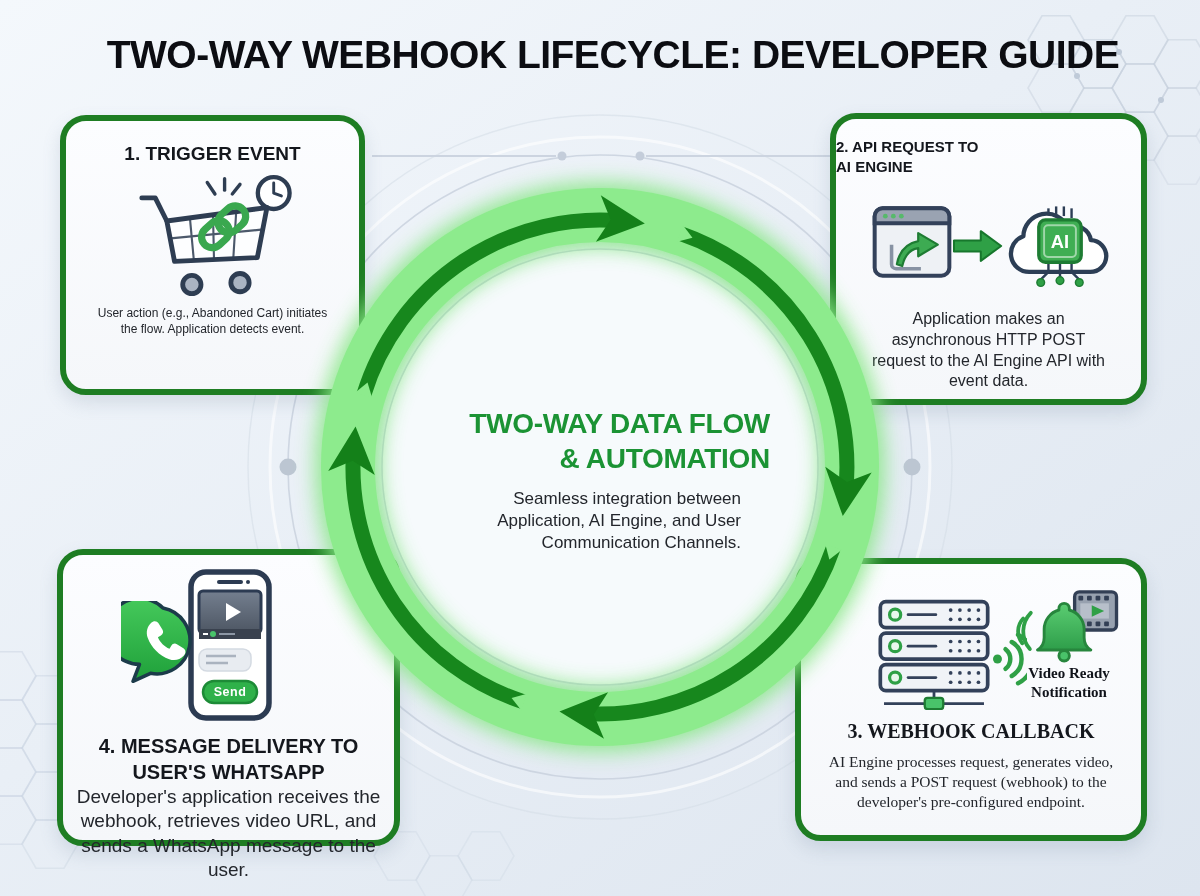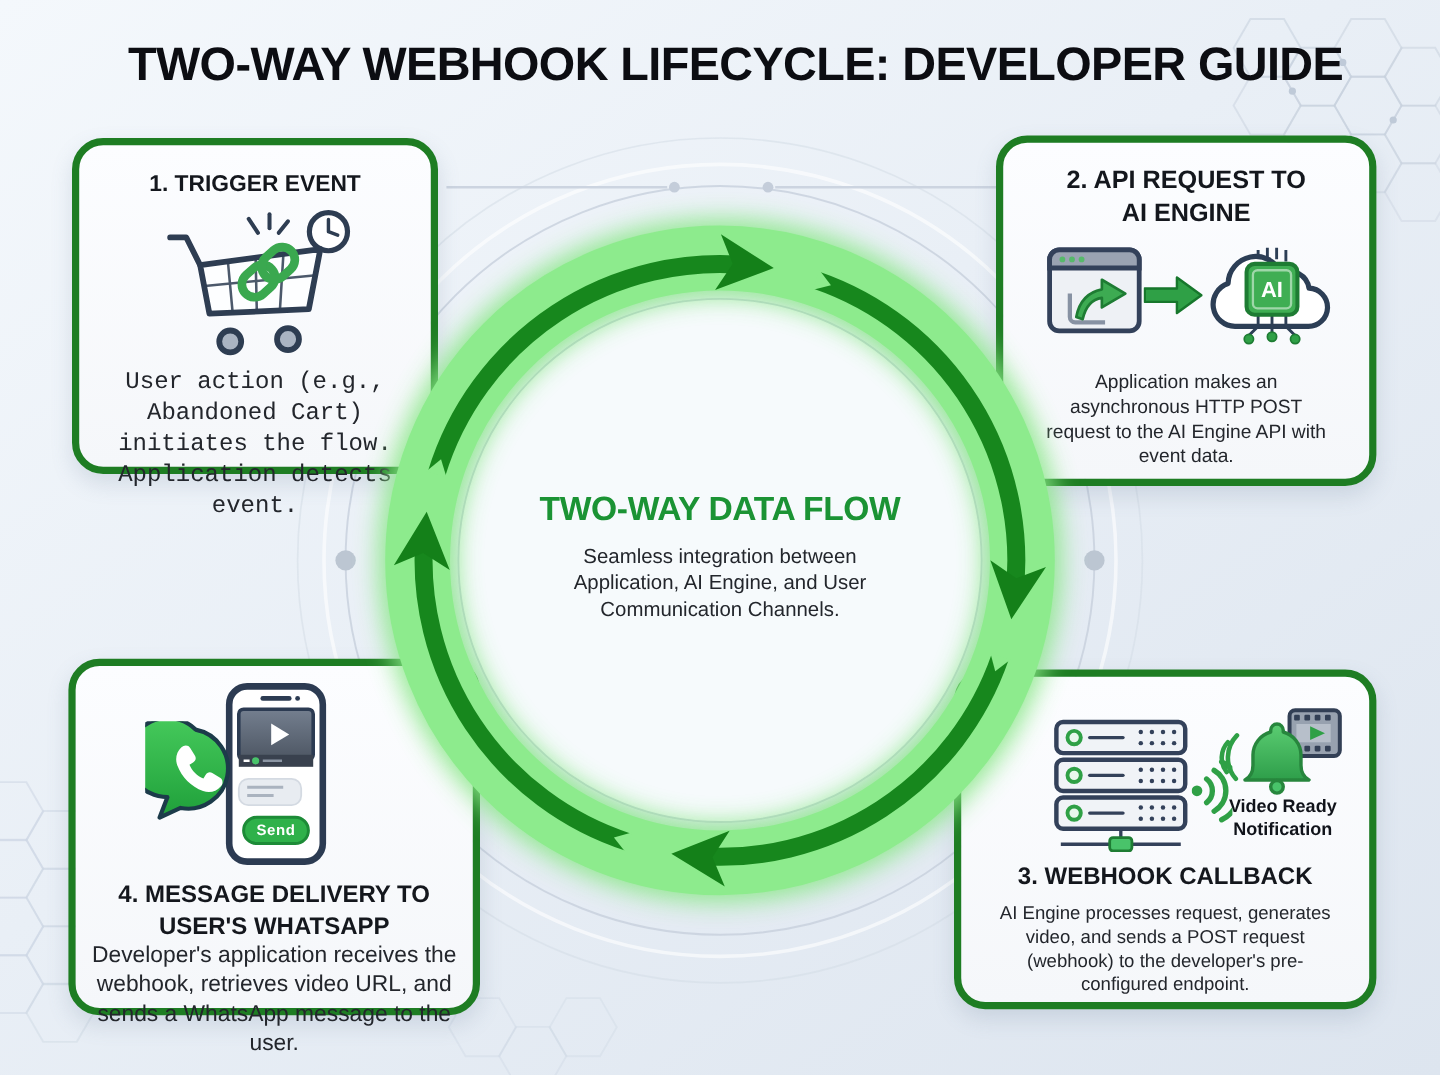--- a/index.html
+++ b/index.html
@@ -14,41 +14,41 @@
       background:linear-gradient(180deg,#fcfdff 0%,#f5f7fa 100%);
       box-shadow:0 8px 18px rgba(96,115,145,.18);box-sizing:border-box;}
   .card h2{position:absolute;left:0;right:0;margin:0;text-align:center;
       font-weight:700;color:#14171d;}
   .card p{position:absolute;left:0;right:0;margin:0 auto;text-align:center;
       color:#23262c;line-height:1.3;}
   .abs{position:absolute;}
   
   #card-trigger{left:60px;top:115px;width:305px;height:280px;}
   #card-trigger h2{top:22px;font-size:19px;}
-  #card-trigger p{top:185px;width:238px;font-size:20px;font-family:Liberation Mono, monospace;}
+  #card-trigger p{top:185px;width:238px;font-size:12px;}
   
   #card-api{left:830px;top:113px;width:317px;height:292px;}
-  #card-api .title2{position:absolute;left:0;right:0;top:18px;text-align:center;
-      font-weight:700;font-size:21px;line-height:1.3;color:#14171d;}
+  #card-api .title2{position:absolute;left:0;right:0;top:18px;text-align:left;
+      font-weight:700;font-size:15px;line-height:1.3;color:#14171d;}
   #card-api p{top:190px;width:242px;font-size:16px;}
   
-  #card-webhook{left:795px;top:558px;width:352px;height:283px;}
+  #card-webhook{left:795px;top:558px;width:352px;height:283px;font-family:Liberation Serif, serif;}
   #card-webhook h2{top:156px;font-size:20px;}
   #card-webhook p{top:188px;width:296px;font-size:15.5px;line-height:1.28;}
   #notif-label{position:absolute;left:190px;top:100px;width:156px;text-align:center;
       font-weight:700;font-size:15px;line-height:1.25;color:#10131a;}
   
   #card-message{left:57px;top:549px;width:343px;height:297px;}
   #card-message .title2{position:absolute;left:0;right:0;top:178px;text-align:center;
       font-weight:700;font-size:20px;line-height:1.3;color:#14171d;}
   #card-message p{top:230px;width:320px;font-size:19px;line-height:1.28;}
   
   #ring{position:absolute;left:0;top:0;z-index:5;pointer-events:none;}
   
-  #center-block{position:absolute;left:430px;top:406px;width:340px;z-index:6;text-align:center;}
+  #center-block{position:absolute;left:430px;top:406px;width:340px;z-index:6;text-align:right;}
   #center-heading{font-weight:700;font-size:28px;line-height:1.25;color:#1b9334;letter-spacing:-0.3px;}
   #center-desc{margin:12px auto 16px;width:282px;font-size:17px;line-height:1.3;color:#23262c;}
 </style>
 </head>
 <body>
 
 <div id="stage">
 
   <svg id="bg" width="1200" height="896" viewBox="0 0 1200 896">
     <defs>
@@ -342,17 +342,18 @@
       <path d="M 363.8 394.8 A 247 247 0 0 1 625.8 221.4" marker-start="url(#tail)" marker-end="url(#ah)"></path>
       <path d="M 680.4 233.5 A 247 247 0 0 1 845.1 497.1" marker-start="url(#tail)" marker-end="url(#ah)"></path>
       <path d="M 833.5 547.4 A 247 247 0 0 1 578.5 713.1" marker-start="url(#tail)" marker-end="url(#ah)"></path>
       <path d="M 523.7 701.9 A 247 247 0 0 1 353.9 445.5" marker-start="url(#tail)" marker-end="url(#ah)"></path>
     </g>
   </svg>
 
   <div id="center-block">
     <div id="center-heading">
       <div>TWO-WAY DATA FLOW</div>
+      <div>&amp; AUTOMATION</div>
     </div>
     <div id="center-desc">Seamless integration between Application, AI Engine, and User Communication Channels.</div>
   </div>
 
 </div>
 
 </body></html>

